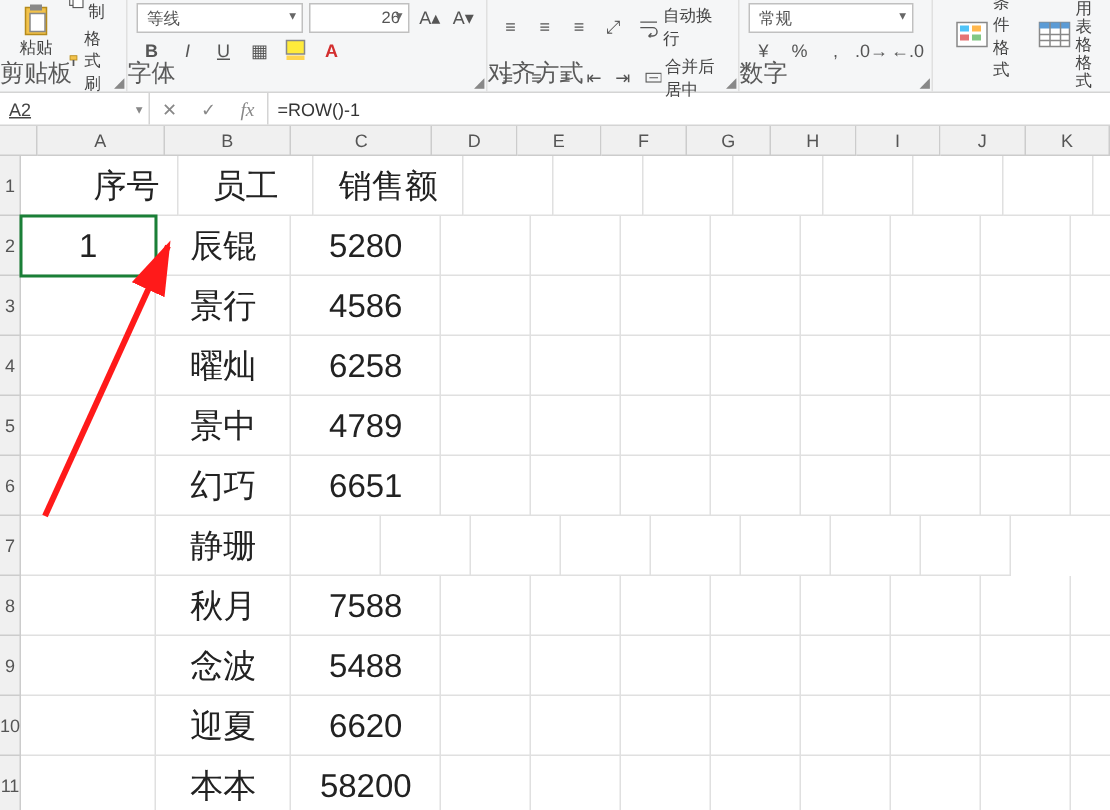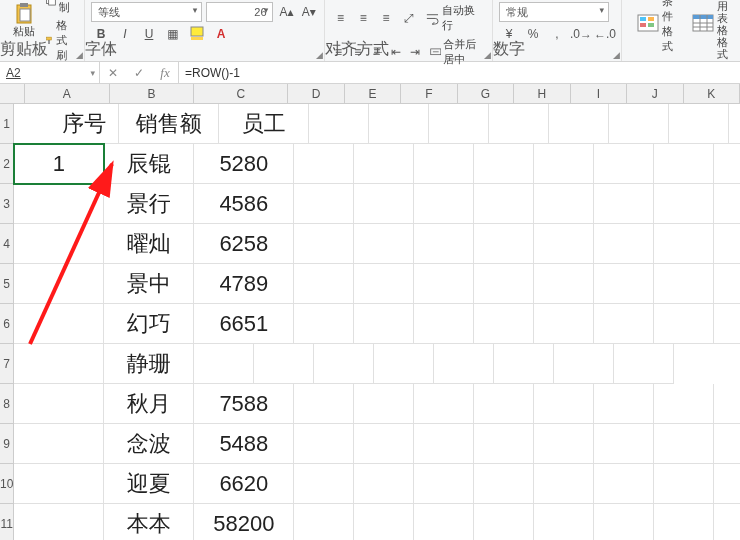--- a/index.html
+++ b/index.html
@@ -291,22 +291,22 @@
         <div class="row-h">6</div>
         <div class="row-h">7</div>
         <div class="row-h">8</div>
         <div class="row-h">9</div>
         <div class="row-h">10</div>
         <div class="row-h">11</div>
       </div>
     <div class="grid" id="grid">
         <div class="g-row">
           <div class="cell head" style="width: 105px; padding-left: 36px;">序号</div>
+          <div class="cell head" style="width: 90px;">员工</div>
           <div class="cell head" style="width: 100px;">销售额</div>
-          <div class="cell head" style="width: 90px;">员工</div>
           <div class="cell head" style="width: 60px;"></div>
           <div class="cell head" style="width: 60px;"></div>
           <div class="cell head" style="width: 60px;"></div>
           <div class="cell head" style="width: 60px;"></div>
           <div class="cell head" style="width: 60px;"></div>
           <div class="cell head" style="width: 60px;"></div>
           <div class="cell head" style="width: 60px;"></div>
           <div class="cell head" style="width: 60px;"></div>
         </div>
         <div class="g-row">

